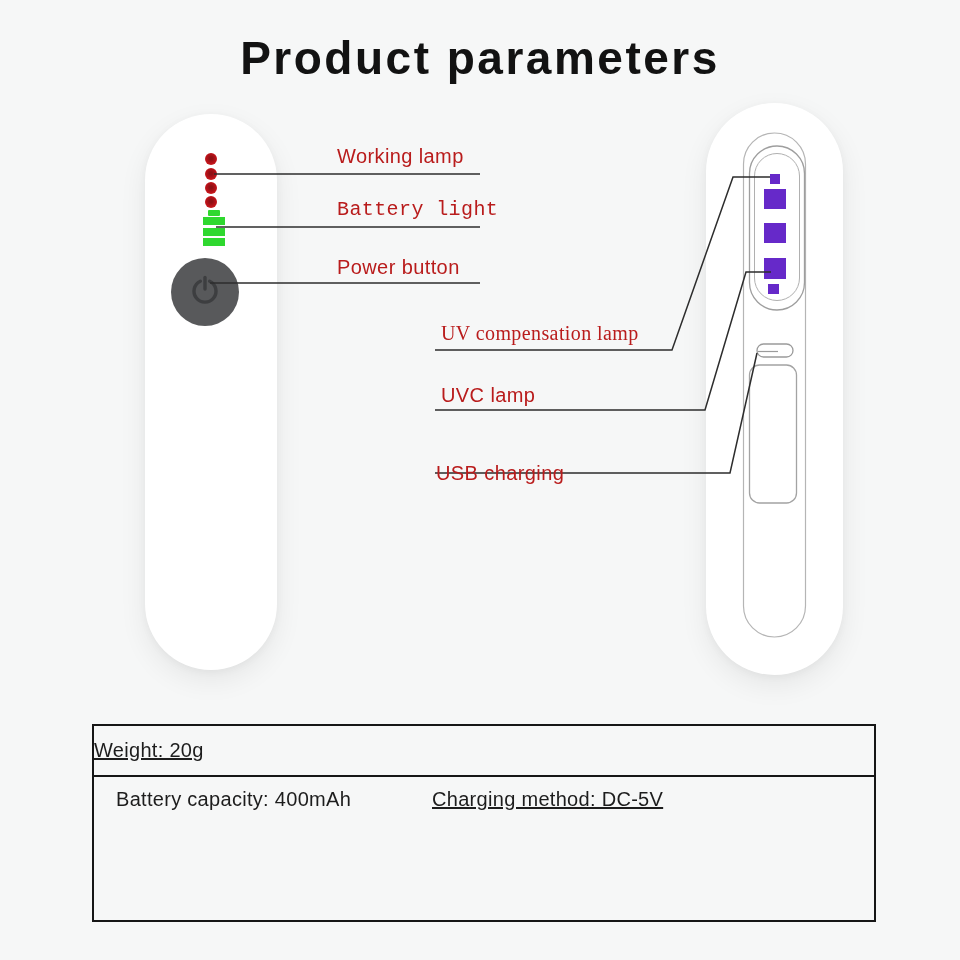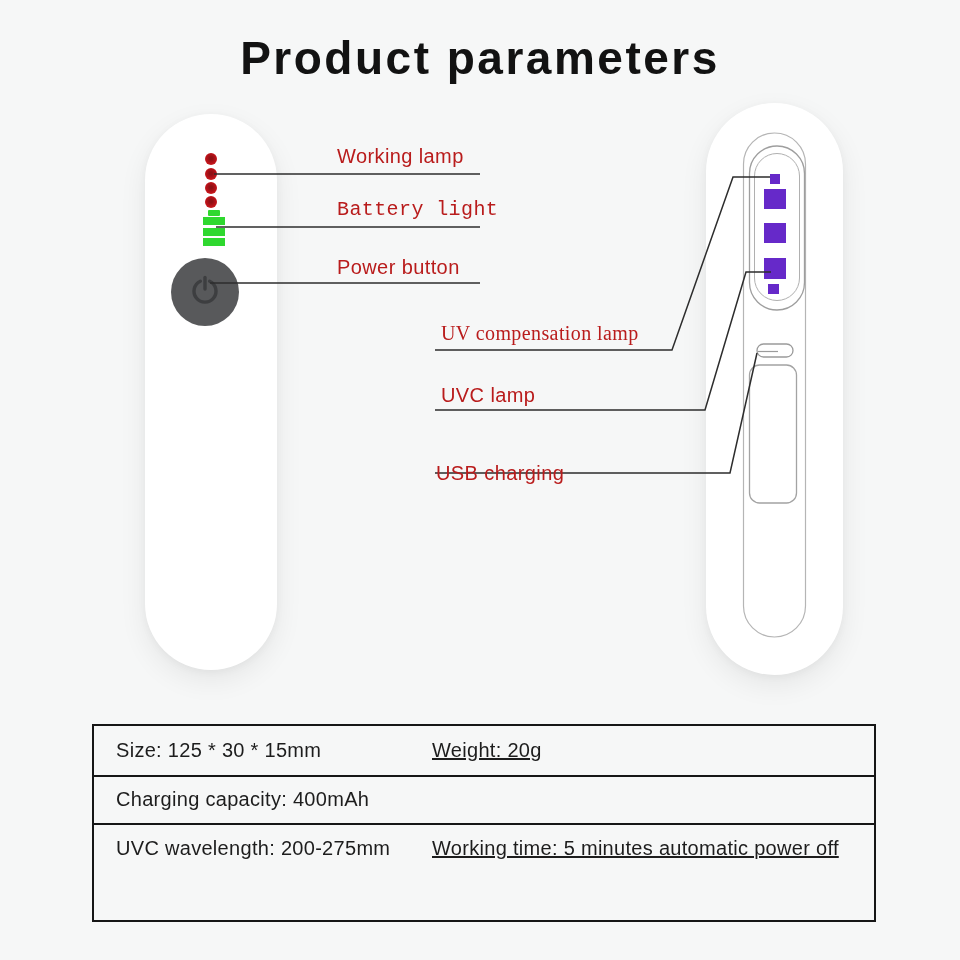--- a/index.html
+++ b/index.html
@@ -134,25 +134,21 @@
 
   <div class="callout cl-working">Working lamp</div>
   <div class="callout cl-battery">Battery light</div>
   <div class="callout cl-power">Power button</div>
   <div class="callout cl-uvcomp">UV compensation lamp</div>
   <div class="callout cl-uvc">UVC lamp</div>
   <div class="callout cl-usb">USB charging</div>
 
   <div class="spec-table">
     <div class="t-row">
-      <div class="t-cell left">Size: 125 * 30 * 15mm</div>
       <div class="t-cell right">Weight: 20g</div>
     </div>
     <div class="t-row">
-      <div class="t-cell left">Charging capacity: 400mAh</div>
-    </div>
-    <div class="t-row">
-      <div class="t-cell left">UVC wavelength: 200-275mm</div>
-      <div class="t-cell right">Working time: 5 minutes automatic power off</div>
+      <div class="t-cell left">Battery capacity: 400mAh</div>
+      <div class="t-cell right">Charging method: DC-5V</div>
     </div>
   </div>
 
 </div>
 
 </body></html>

